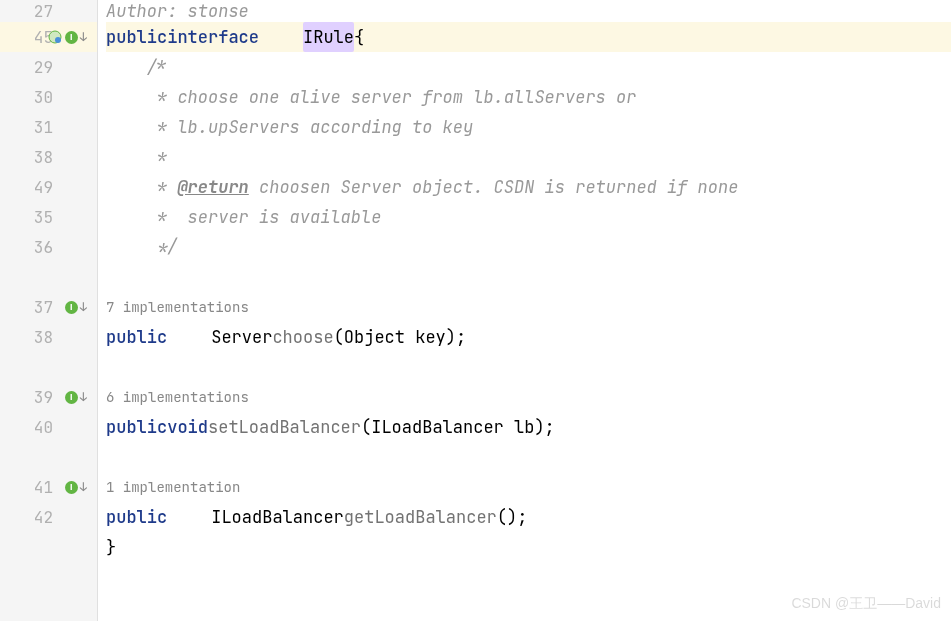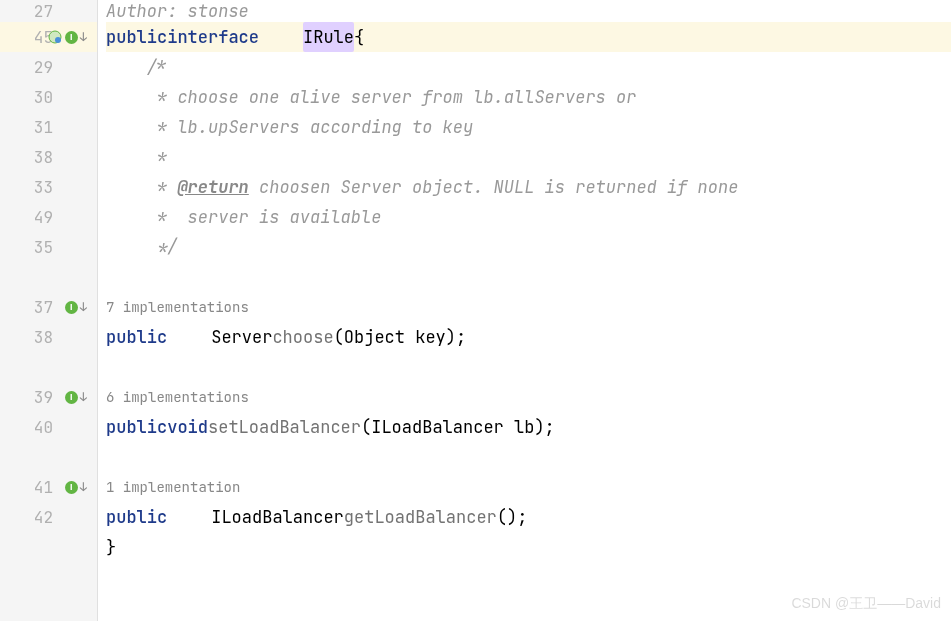--- a/index.html
+++ b/index.html
@@ -136,27 +136,27 @@
     <div class="gutter-line">
         <span class="line-number">30</span>
       </div>
     <div class="gutter-line">
         <span class="line-number">31</span>
       </div>
     <div class="gutter-line">
         <span class="line-number">38</span>
       </div>
     <div class="gutter-line">
-        <span class="line-number">33</span>
-      </div>
-    <div class="gutter-line">
         <span class="line-number">49</span>
       </div>
     <div class="gutter-line">
         <span class="line-number">35</span>
+      </div>
+    <div class="gutter-line">
+        <span class="line-number">36</span>
       </div>
     <div class="gutter-line"></div>
     <div class="gutter-line">
       <span class="line-number">37</span>
       <div class="icon-container">
         <span class="green-circle-i">I</span>
         <span class="icon-arrow">↓</span>
       </div>
     </div>
     <div class="gutter-line">
@@ -186,21 +186,21 @@
       </div>
   </div>
 
   <div class="code-area">
     <div class="code-line first"><span class="comment">Author: stonse</span></div>
     <div class="code-line highlighted"><span class="kw">public</span> <span class="kw">interface</span> <span class="type highlight-word">IRule</span><span>{</span></div>
     <div class="code-line"><span class="comment">    /*</span></div>
     <div class="code-line"><span class="comment">     * choose one alive server from lb.allServers or</span></div>
     <div class="code-line"><span class="comment">     * lb.upServers according to key</span></div>
     <div class="code-line"><span class="comment">     * </span></div>
-    <div class="code-line"><span class="comment">     * </span><span class="comment-kw">@return</span><span class="comment"> choosen Server object. NULL is returned if none</span></div>
+    <div class="code-line"><span class="comment">     * </span><span class="comment-kw">@return</span><span class="comment"> choosen Server object. CSDN is returned if none</span></div>
     <div class="code-line"><span class="comment">     *  server is available</span></div>
     <div class="code-line"><span class="comment">     */</span></div>
     <div class="code-line"></div>
     <div class="code-line">    <span class="inlay">7 implementations</span></div>
     <div class="code-line">    <span class="kw">public</span> <span class="type">Server</span> <span class="method">choose</span><span>(Object key);</span></div>
     <div class="code-line"></div>
     <div class="code-line">    <span class="inlay">6 implementations</span></div>
     <div class="code-line">    <span class="kw">public</span> <span class="kw">void</span> <span class="method">setLoadBalancer</span><span>(ILoadBalancer lb);</span></div>
     <div class="code-line"></div>
     <div class="code-line">    <span class="inlay">1 implementation</span></div>

